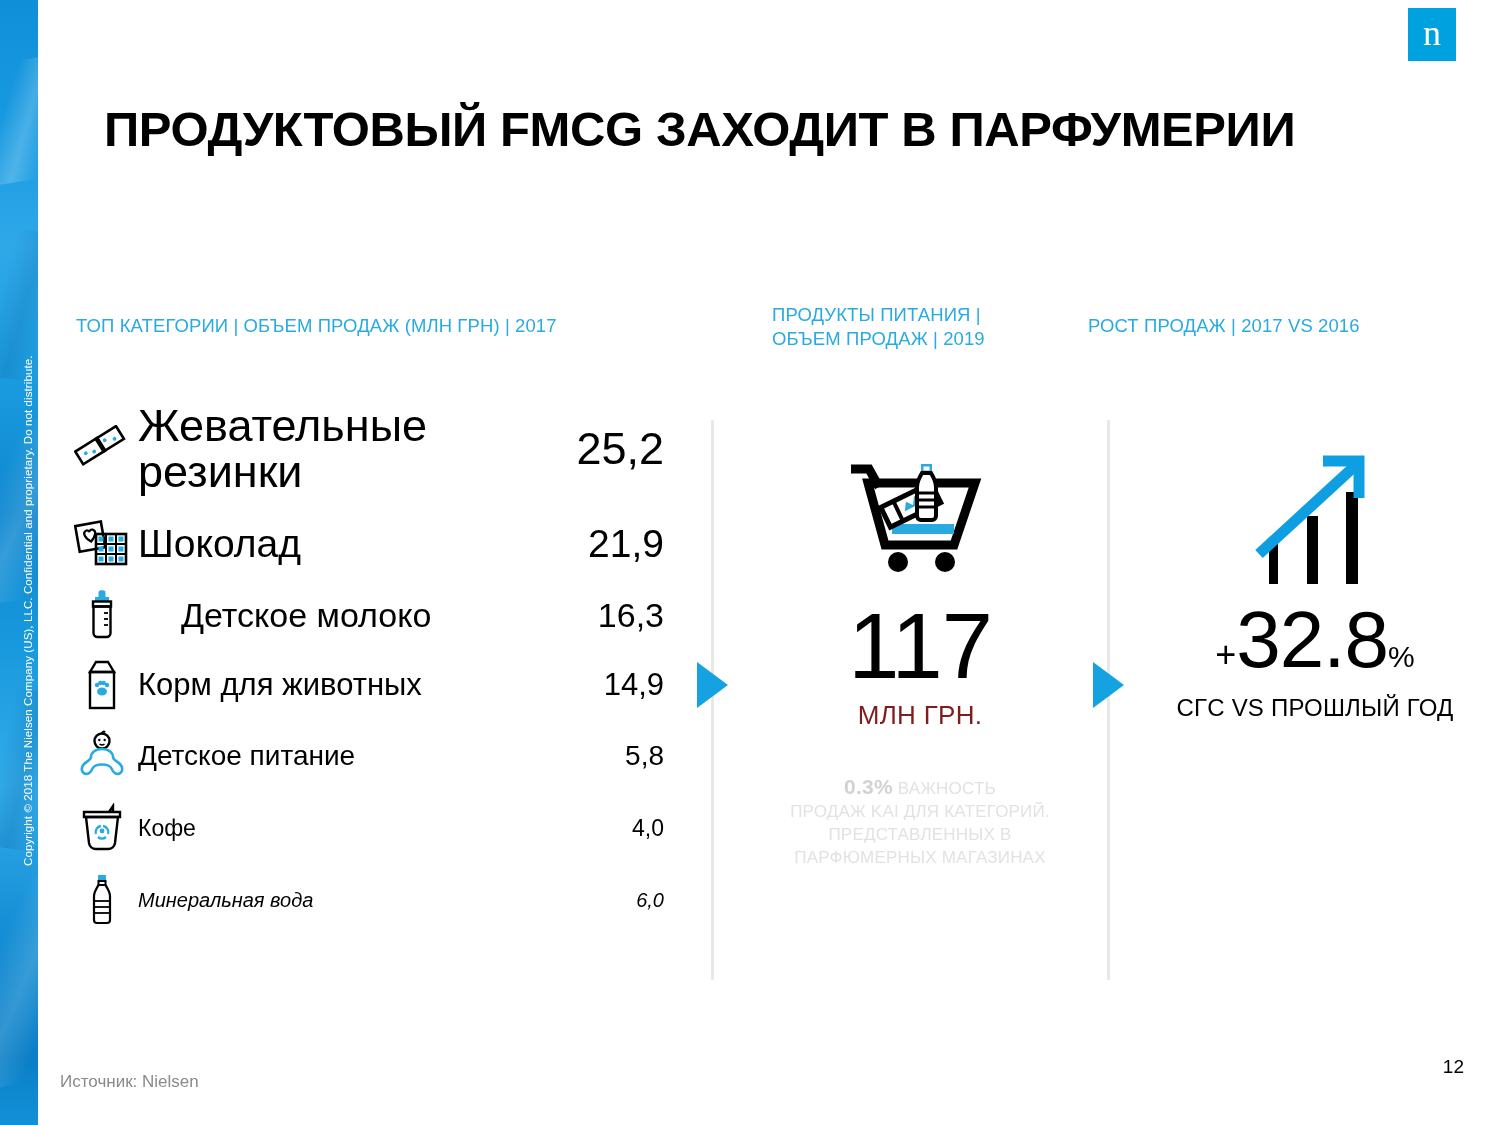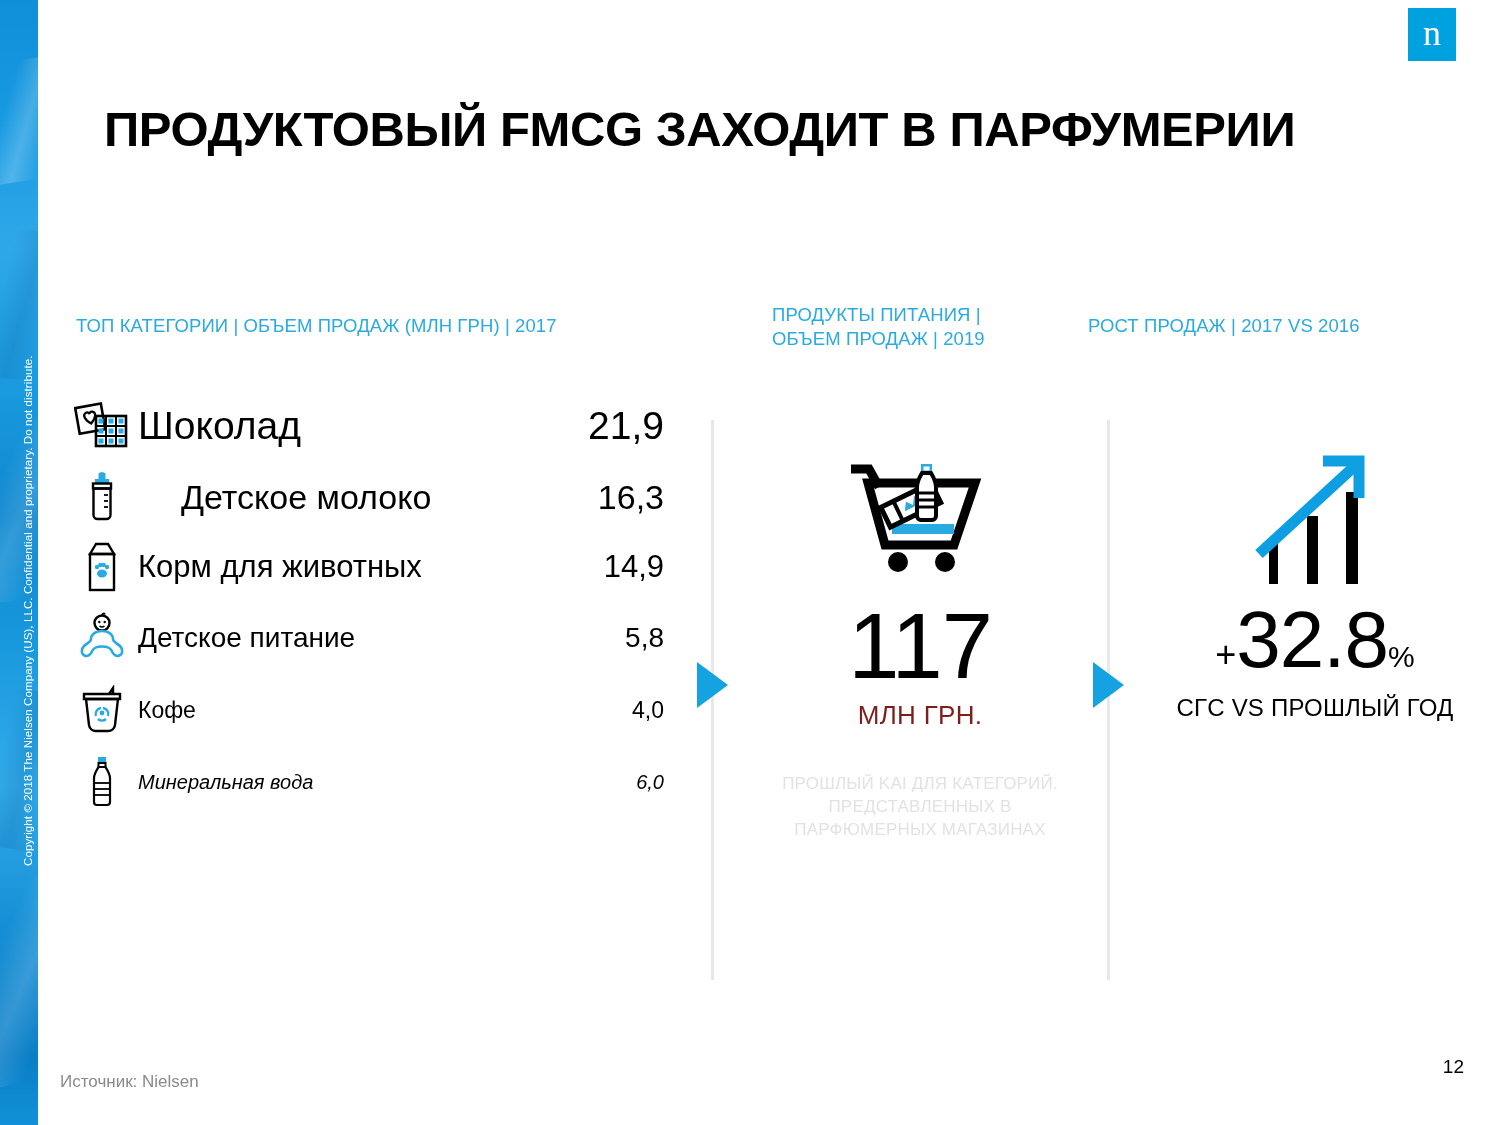--- a/index.html
+++ b/index.html
@@ -143,20 +143,36 @@
   </div>
   <div class="col-head ch-right">РОСТ ПРОДАЖ | 2017 VS 2016</div>
 
   <div class="divider div1"></div>
   <div class="divider div2"></div>
   <div class="tri tri1"></div>
   <div class="tri tri2"></div>
 
   <div class="list">
 
+    <div class="row r0">
+      <div class="ic">
+        <svg width="56" height="48" viewBox="0 0 56 48">
+          <g transform="rotate(-32 28 24)">
+            <rect x="4" y="12" width="26" height="15" fill="none" stroke="#000" stroke-width="2.6"></rect>
+            <rect x="28" y="12" width="24" height="15" fill="none" stroke="#000" stroke-width="2.6"></rect>
+            <circle cx="12" cy="19" r="1.9" fill="#29ABE2"></circle>
+            <circle cx="20" cy="22" r="1.9" fill="#29ABE2"></circle>
+            <circle cx="35" cy="18" r="1.9" fill="#29ABE2"></circle>
+            <circle cx="44" cy="22" r="1.9" fill="#29ABE2"></circle>
+          </g>
+        </svg>
+      </div>
+      <div class="lbl">Жевательные резинки</div>
+      <div class="val">25,2</div>
+    </div>
 
     <div class="row r1">
       <div class="ic">
         <svg width="56" height="52" viewBox="0 0 56 52">
           <g transform="rotate(-10 26 22)">
             <rect x="4" y="4" width="26" height="26" fill="none" stroke="#000" stroke-width="2.6"></rect>
             <path d="M17 22 C11 17 10 12 13.5 10.5 C15.6 9.6 17 11.4 17 12.6 C17 11.4 18.4 9.6 20.5 10.5 C24 12 23 17 17 22 Z" fill="none" stroke="#000" stroke-width="2.2"></path>
           </g>
           <g transform="translate(22,16)">
             <rect x="0" y="0" width="30" height="30" fill="none" stroke="#000" stroke-width="2.6"></rect>
@@ -289,21 +305,22 @@
           <path d="M87 28 C84 33 82 37 82 42 L82 71 a4 4 0 0 0 4 4 L97 75 a4 4 0 0 0 4 -4 L101 42 C101 37 99 33 96 28 Z" fill="#fff" stroke="#000" stroke-width="4"></path>
           <line x1="82" y1="48" x2="101" y2="48" stroke="#000" stroke-width="3"></line>
           <line x1="82" y1="55" x2="101" y2="55" stroke="#000" stroke-width="3"></line>
           <line x1="82" y1="62" x2="101" y2="62" stroke="#000" stroke-width="3"></line>
         </g>
       </svg>
     </div>
     <div class="big-num">117</div>
     <div class="big-unit">МЛН ГРН.</div>
     <div class="mid-note">
-      <div>ПРОШЛЫЙ KAI ДЛЯ КАТЕГОРИЙ.</div>
+      <div><b>0.3%</b><span> ВАЖНОСТЬ</span></div>
+      <div>ПРОДАЖ KAI ДЛЯ КАТЕГОРИЙ.</div>
       <div>ПРЕДСТАВЛЕННЫХ В</div>
       <div>ПАРФЮМЕРНЫХ МАГАЗИНАХ</div>
     </div>
   </div>
 
   <div class="right">
     <div class="arrow-wrap">
       <svg width="140" height="150" viewBox="0 0 140 150">
         <rect x="24" y="104" width="9" height="40" fill="#000"></rect>
         <rect x="62" y="76" width="11" height="68" fill="#000"></rect>

